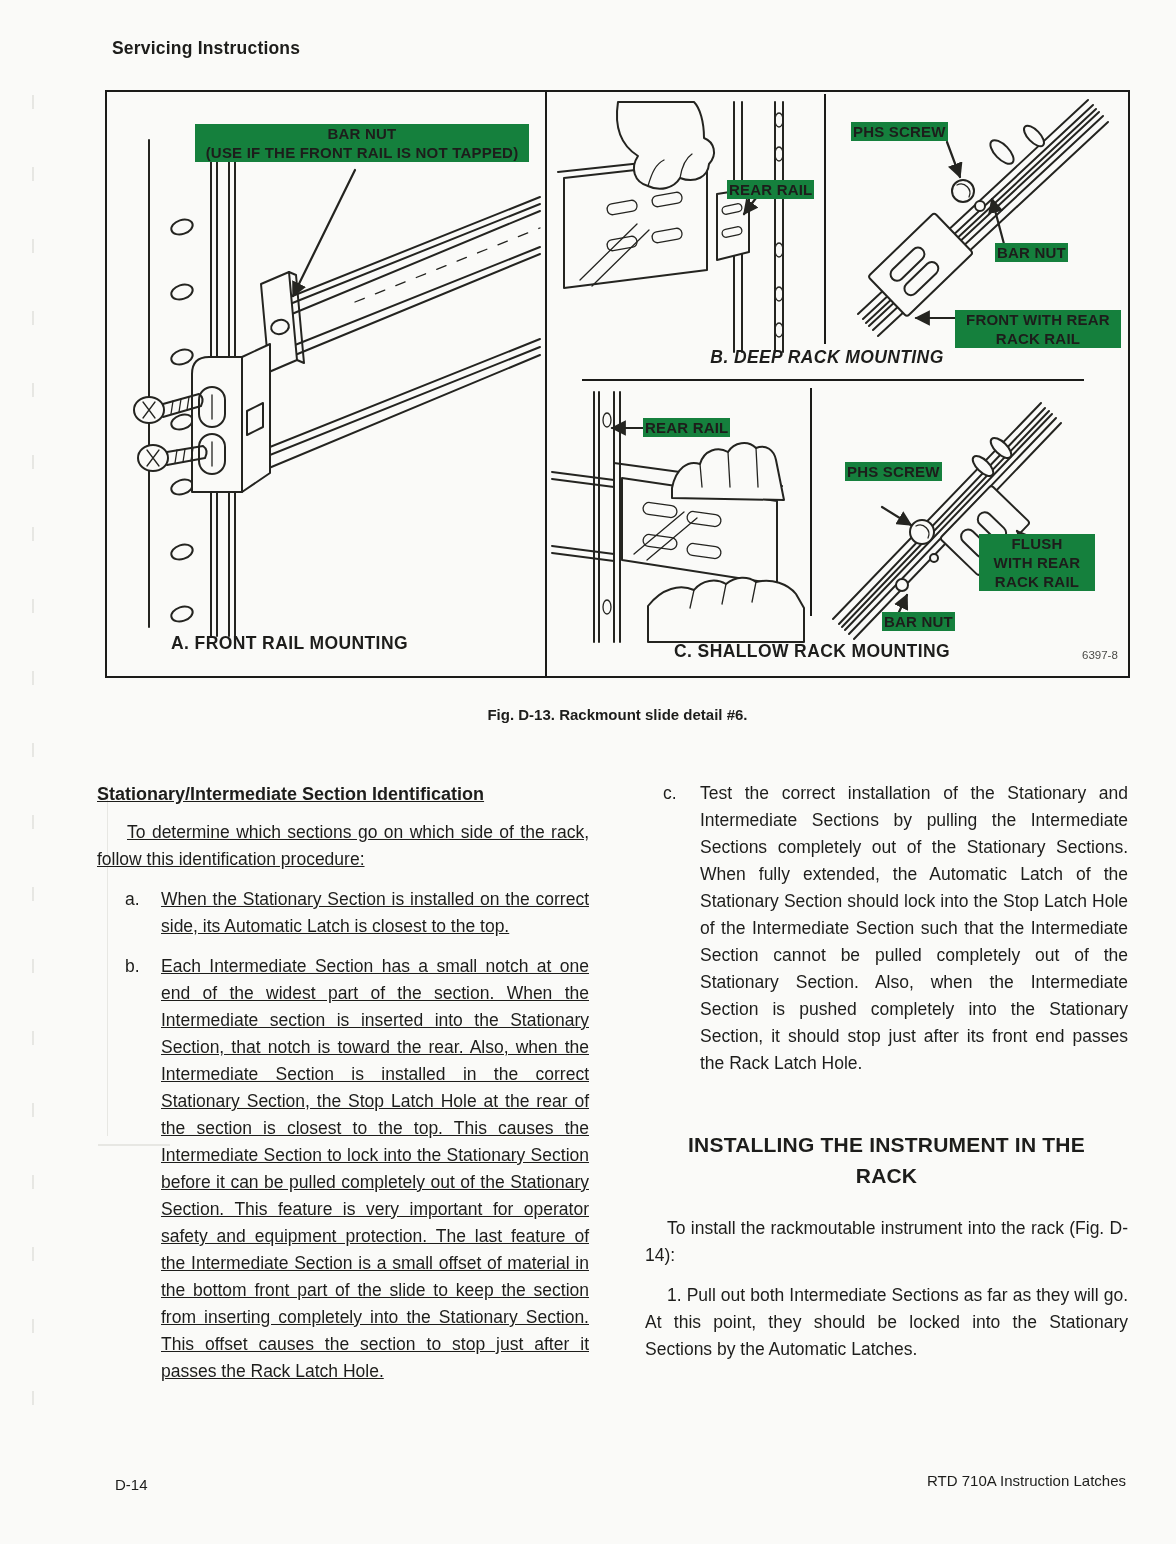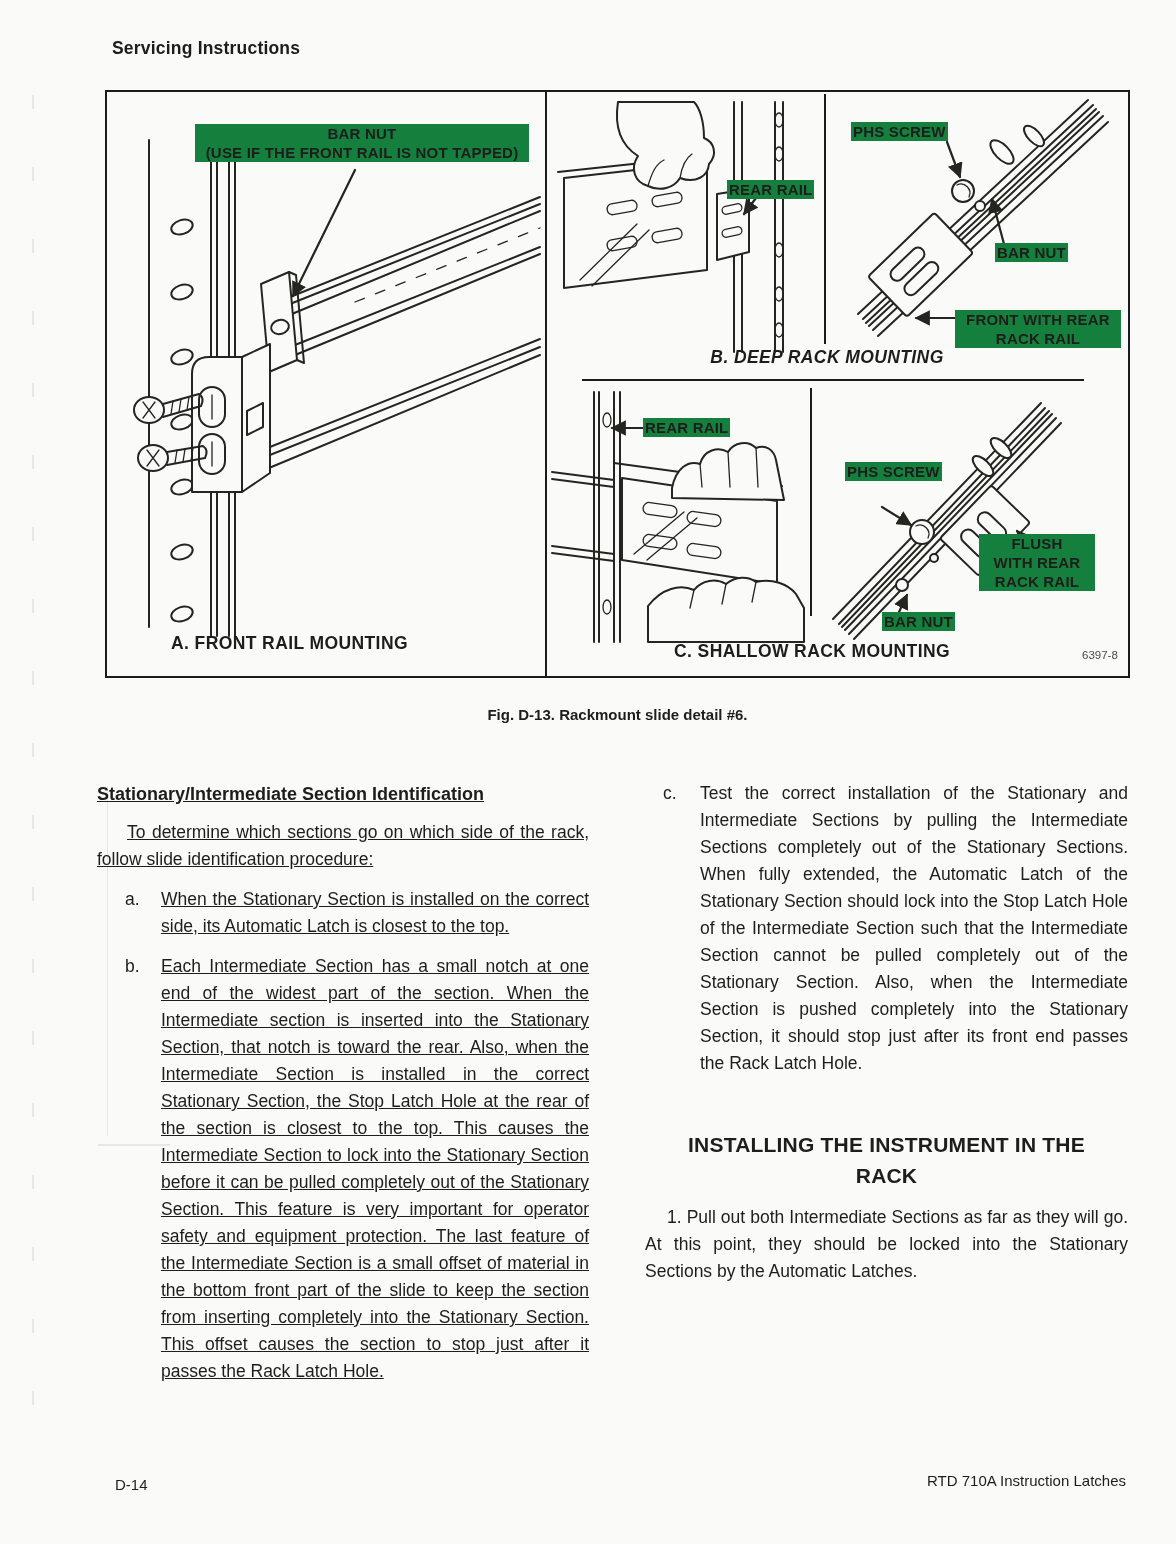--- a/index.html
+++ b/index.html
@@ -278,36 +278,37 @@
 RACK RAIL</div>
     <div class="draw-label" style="left:775px; top:520px;">BAR NUT</div>
     <div class="panel-caption center" style="left:540px; top:549px; width:330px;">C. SHALLOW RACK MOUNTING</div>
     <div class="plate-no" style="left:975px; top:557px;">6397-8</div>
   </div>
 
   <div class="fig-caption">Fig. D-13.  Rackmount slide detail #6.</div>
 
   <div class="col" style="left:97px; top:782px; width:492px;text-decoration:underline;">
     <h3>Stationary/Intermediate Section Identification</h3>
-    <p class="indent">To determine which sections go on which side of the rack, follow slide identification procedure:</p>
+    <p class="indent">To determine which sections go on which side of the rack, follow this identification procedure:</p>
     <div class="item">
       <span class="lbl">a.</span>
       <span>When the Stationary Section is installed on the correct side, its Automatic Latch is closest to the top.</span>
     </div>
     <div class="item">
       <span class="lbl">b.</span>
       <span>Each Intermediate Section has a small notch at one end of the widest part of the section. When the Intermediate section is inserted into the Stationary Section, that notch is toward the rear. Also, when the Intermediate Section is installed in the correct Stationary Section, the Stop Latch Hole at the rear of the section is closest to the top. This causes the Intermediate Section to lock into the Stationary Section before it can be pulled completely out of the Stationary Section. This feature is very important for operator safety and equipment protection. The last feature of the Intermediate Section is a small offset of material in the bottom front part of the slide to keep the section from inserting completely into the Stationary Section. This offset causes the section to stop just after it passes the Rack Latch Hole.</span>
     </div>
   </div>
 
   <div class="col" style="left:645px; top:780px; width:483px;">
     <div class="item-c">
       <span class="lbl">c.</span>
       <span>Test the correct installation of the Stationary and Intermediate Sections by pulling the Intermediate Sections completely out of the Stationary Sections. When fully extended, the Automatic Latch of the Stationary Section should lock into the Stop Latch Hole of the Intermediate Section such that the Intermediate Section cannot be pulled completely out of the Stationary Section. Also, when the Intermediate Section is pushed completely into the Stationary Section, it should stop just after its front end passes the Rack Latch Hole.</span>
     </div>
     <div class="install-h">INSTALLING THE INSTRUMENT IN THE RACK</div>
+    <p class="indent-sm" style="margin-top:24px;">To install the rackmoutable instrument into the rack (Fig. D-14):</p>
     <p class="indent-sm" style="margin-top:13px;">1.  Pull out both Intermediate Sections as far as they will go. At this point, they should be locked into the Stationary Sections by the Automatic Latches.</p>
   </div>
 
   <div class="footer" style="left:115px; top:1476px;">D-14</div>
   <div class="footer" style="right:50px; top:1472px; position:absolute;">RTD 710A Instruction Latches</div>
 
 </div>
 
 </body></html>

